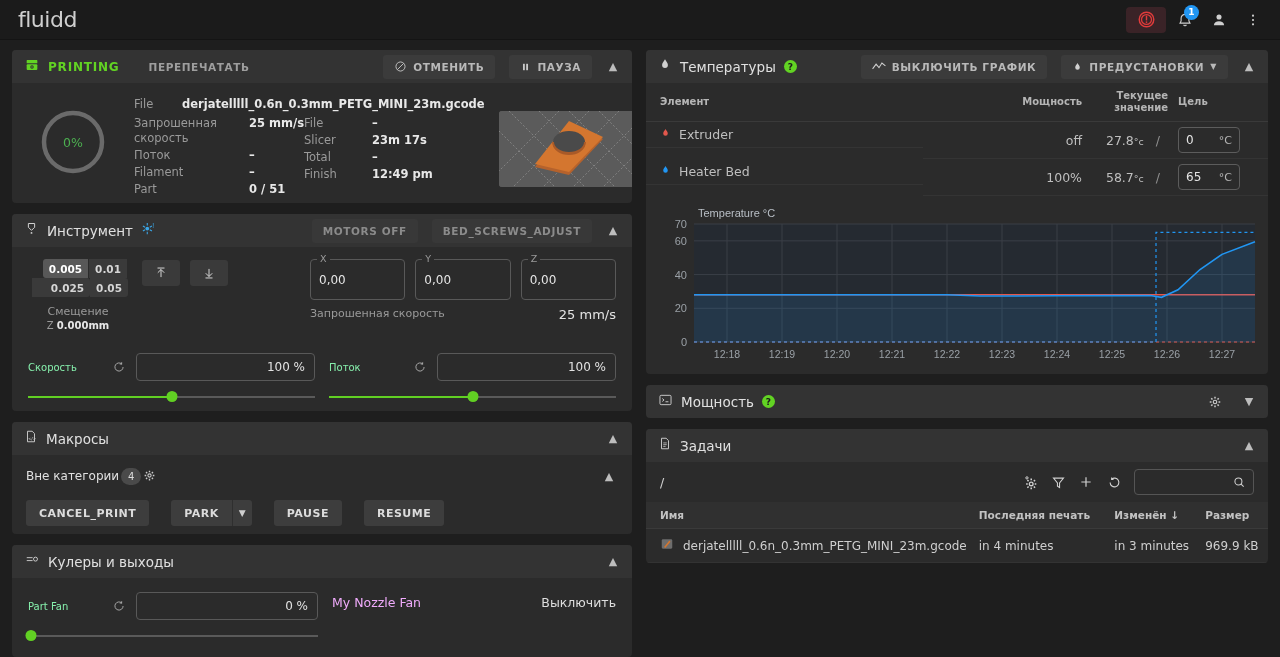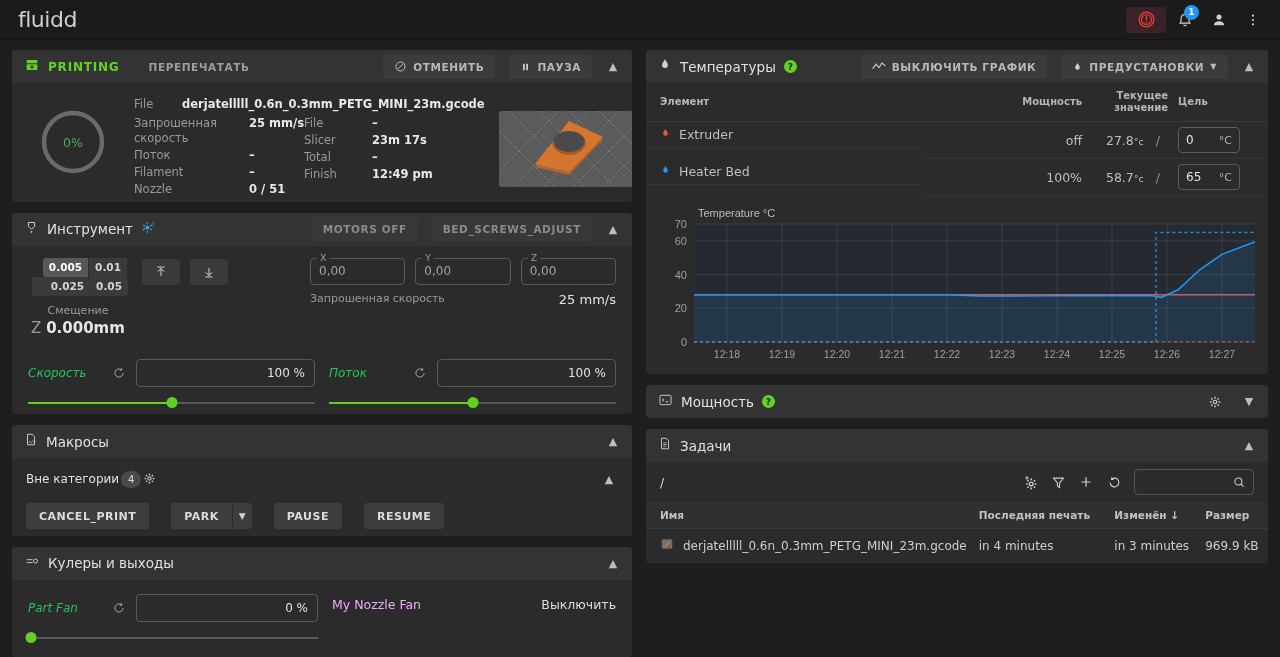--- a/index.html
+++ b/index.html
@@ -111,50 +111,50 @@
   .step {
     background: #3a3a3a; color: #d6d6d6; border: none; cursor: pointer;
     font-size: 10.5px; font-weight: 700; padding: 0 6px; height: 19px;
     font-family: inherit; border-right: 1px solid #2b2b2b;
   }
   .step.sel { background: #585858; color: #fff; }
   .step:first-child { border-radius: 3px 0 0 3px; }
   .step.last-top { border-radius: 0 3px 3px 0; border-right: none; padding-left: 19px; }
   .step.wrapped { border-radius: 0 3px 3px 0; border-right: none; }
   .offset-label { text-align: center; color: #9a9a9a; font-size: 11px; margin-top: 8px; }
-  .offset-val { text-align: center; font-size: 15px; margin-top: 2px; color:#9a9a9a;}
+  .offset-val { text-align: center; font-size: 10px; margin-top: 2px; color:#9a9a9a;}
   .offset-val b { color: #e6e6e6; }
   .arrow-btn {
     width: 38px; height: 26px; background: #3a3a3a; border: none; border-radius: 3px;
     color: #d8d8d8; cursor: pointer; display: inline-flex; align-items: center;
     justify-content: center;
   }
   .coords { display: flex; gap: 10px; margin-left: auto; }
   .fld { position: relative; width: 96px; }
   .fld input {
-    width: 100%; height: 27px; background: transparent; border: 1px solid #595959;
-    border-radius: 4px; color: #a3a3a3; font-size: 12px; padding: 0 8px;
+    width: 100%; height: 41px; background: transparent; border: 1px solid #595959;
+    border-radius: 4px; color: #e5e5e5; font-size: 12px; padding: 0 8px;
     font-family: inherit; outline: none;
   }
   .fld .lbl {
     position: absolute; top: -6px; left: 7px; background: #2b2b2b; padding: 0 3px;
     font-size: 9.5px; color: #9a9a9a;
   }
   .speed-row {
     display: flex; justify-content: space-between; margin-top: 7px;
     font-size: 11px;
   }
   .speed-row .lab { color: #9a9a9a; }
   .speed-row .val { color: #e4e4e4; font-size: 13px; }
 
   
   .sliders { display: flex; gap: 14px; padding: 6px 16px 18px 16px; }
   .sl { flex: 1 1 0; }
   .sl-top { display: flex; align-items: center; gap: 10px; }
-  .sl-top .name { font-size: 12px; color: #22c55e; width: 74px; font-style: italic;}
+  .sl-top .name { font-size: 10px; color: #86efac; width: 74px;}
   .reset-ic { color: #a6a6a6; cursor: pointer; display:flex; }
   .sl-input {
     flex: 1 1 auto; height: 28px; background: transparent; border: 1px solid #595959;
     border-radius: 4px; color: #e2e2e2; font-size: 12px; text-align: right;
     padding: 0 9px; font-family: inherit; outline: none;
   }
   .track { position: relative; height: 14px; margin-top: 9px; }
   .track .bar { position: absolute; top: 6px; left: 0; right: 0; height: 2px; background: #5a5a5a; }
   .track .fill { position: absolute; top: 6px; left: 0; height: 2px; background: #61d023; }
   .track .knob {
@@ -338,21 +338,21 @@
               <span class="v">derjatelllll_0.6n_0.3mm_PETG_MINI_23m.gcode</span>
             </div>
             <div class="kv-wrap">
               <div class="kv kvA">
                 <span class="k">Запрошенная скорость</span>
                 <span class="v">25 mm/s</span>
                 <span class="k">Поток</span>
                 <span class="v">–</span>
                 <span class="k">Filament</span>
                 <span class="v">–</span>
-                <span class="k">Nozzle</span>
+                <span class="k">Part</span>
                 <span class="v">0 / 51</span>
               </div>
               <div class="kv kvB">
                 <span class="k">File</span>
                 <span class="v">–</span>
                 <span class="k">Slicer</span>
                 <span class="v">23m 17s</span>
                 <span class="k">Total</span>
                 <span class="v">–</span>
                 <span class="k">Finish</span>

